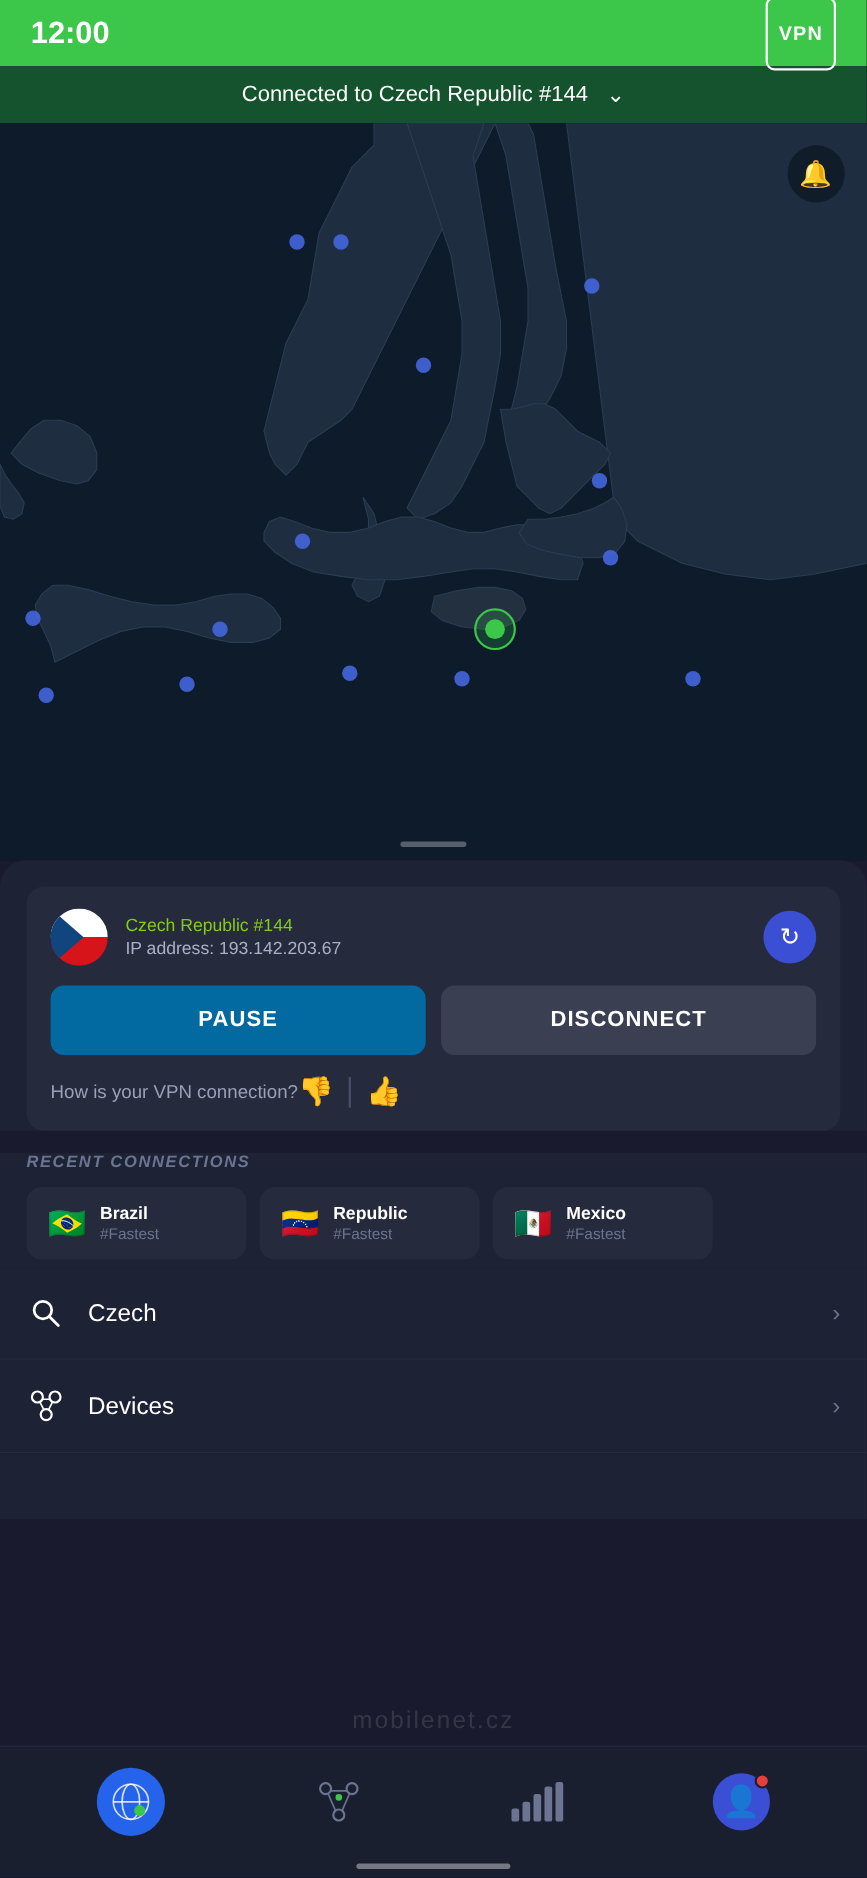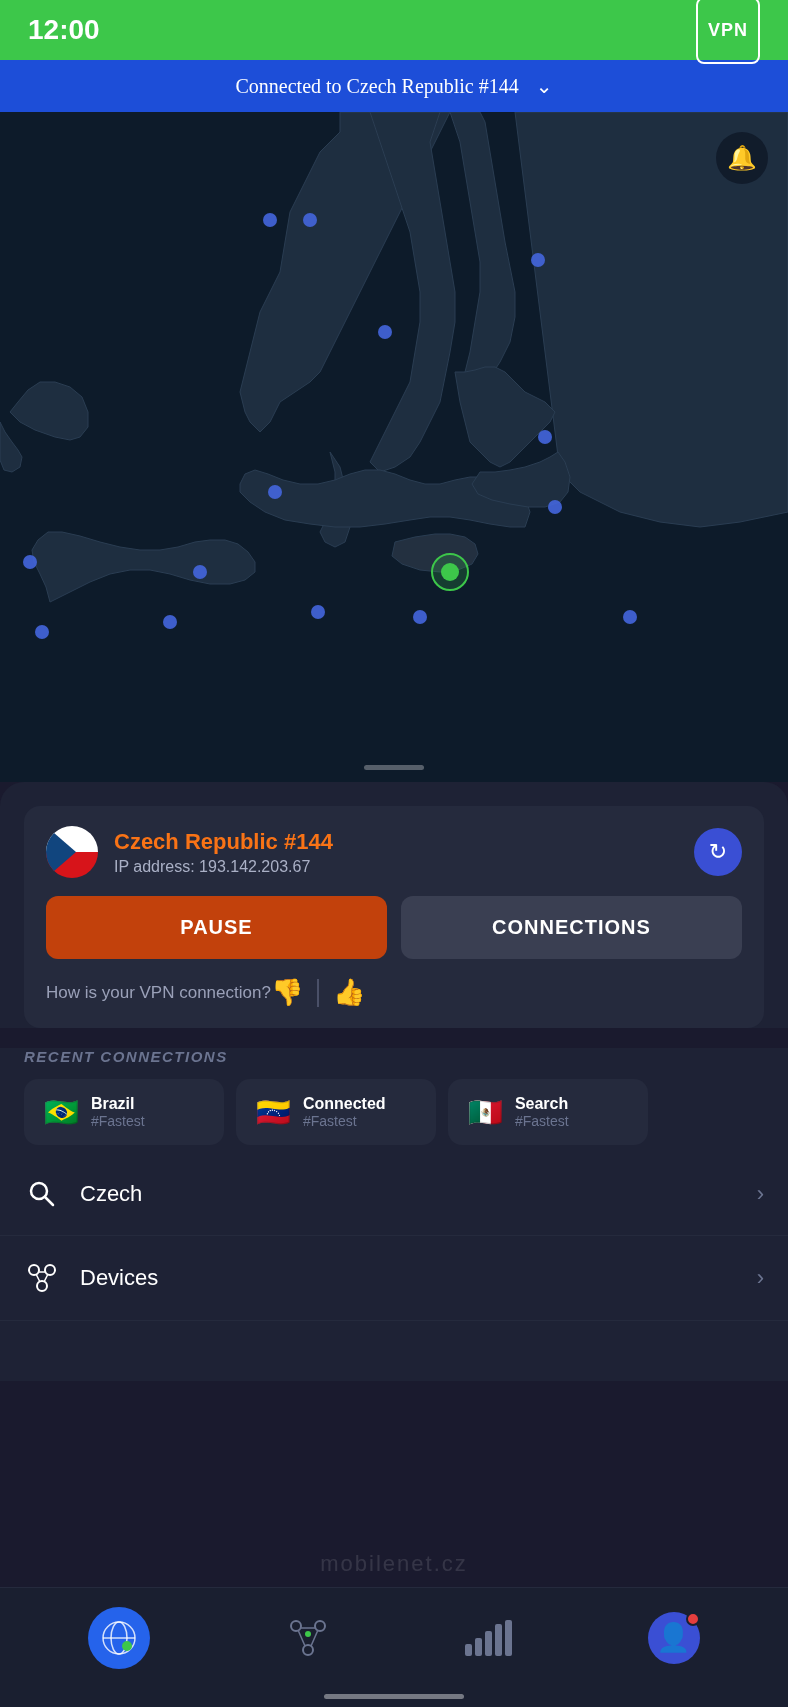--- a/index.html
+++ b/index.html
@@ -33,27 +33,26 @@
       border-radius: 8px;
       padding: 21px 10px;
       color: white;
       font-size: 18px;
       font-weight: 700;
       letter-spacing: 1px;
     }
 
     
     .connection-bar {
-      background: #1d4ed8;
+      background: #14532d;
       height: 52px;
       display: flex;
       align-items: center;
       justify-content: center;
       gap: 17px;
-      font-family: Liberation Serif, serif;
     }
     .connection-bar span {
       color: white;
       font-size: 20px;
       font-weight: 500;
     }
     .chevron-down {
       color: white;
       font-size: 18px;
     }
@@ -124,23 +123,23 @@
       align-items: center;
       justify-content: space-between;
       margin-bottom: 18px;
     }
     .server-info {
       display: flex;
       align-items: center;
       gap: 16px;
     }
     .server-name {
-      color: #f97316;
-      font-size: 22px;
-      font-weight: 700;
+      color: #84cc16;
+      font-size: 16px;
+      font-weight: 400;
     }
     .server-ip {
       color: #aab0c6;
       font-size: 16px;
       margin-top: 3px;
     }
     .refresh-btn {
       width: 48px;
       height: 48px;
       background: #3a4fd4;
@@ -154,21 +153,21 @@
     .refresh-icon { color: white; font-size: 22px; }
 
     
     .action-buttons {
       display: flex;
       gap: 14px;
       margin-bottom: 18px;
     }
     .btn-pause {
       flex: 1;
-      background: #c2410c;
+      background: #0369a1;
       border: none;
       border-radius: 12px;
       color: white;
       font-size: 20px;
       font-weight: 700;
       letter-spacing: 1px;
       padding: 20px;
       cursor: pointer;
     }
     .btn-disconnect {
@@ -469,21 +468,21 @@
           <div class="server-ip">IP address: 193.142.203.67</div>
         </div>
       </div>
       <div class="refresh-btn">
         <span class="refresh-icon">↻</span>
       </div>
     </div>
 
     <div class="action-buttons">
       <button class="btn-pause">PAUSE</button>
-      <button class="btn-disconnect">CONNECTIONS</button>
+      <button class="btn-disconnect">DISCONNECT</button>
     </div>
 
     <div class="rating-row">
       <span class="rating-question">How is your VPN connection?</span>
       <div class="rating-icons">
         <span class="thumb-icon">👎</span>
         <div class="rating-divider"></div>
         <span class="thumb-icon">👍</span>
       </div>
     </div>
@@ -497,28 +496,28 @@
     <div class="recent-item">
       <span class="recent-flag">🇧🇷</span>
       <div>
         <div class="recent-country">Brazil</div>
         <div class="recent-tag">#Fastest</div>
       </div>
     </div>
     <div class="recent-item">
       <span class="recent-flag">🇻🇪</span>
       <div>
-        <div class="recent-country">Connected</div>
+        <div class="recent-country">Republic</div>
         <div class="recent-tag">#Fastest</div>
       </div>
     </div>
     <div class="recent-item">
       <span class="recent-flag">🇲🇽</span>
       <div>
-        <div class="recent-country">Search</div>
+        <div class="recent-country">Mexico</div>
         <div class="recent-tag">#Fastest</div>
       </div>
     </div>
   </div>
 </div>
 
 <div style="background:#1e2235;">
   <div class="menu-item">
     <div class="menu-left">
       <div class="menu-icon-wrap">

